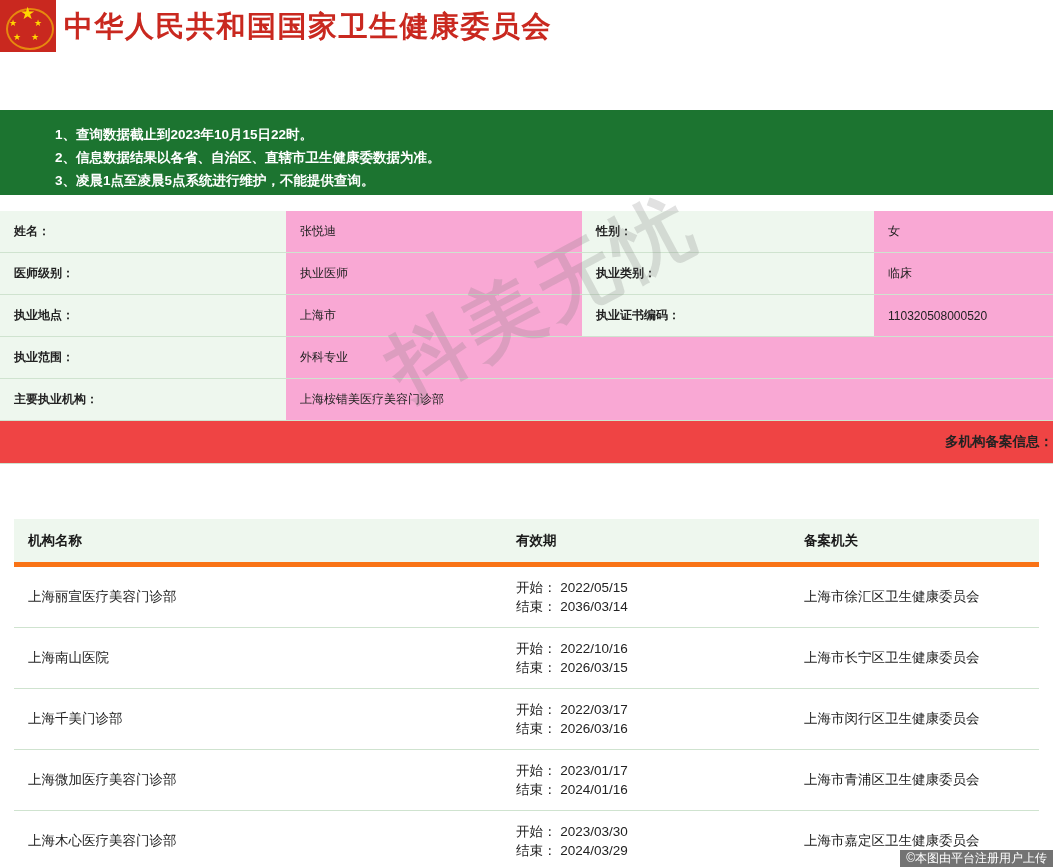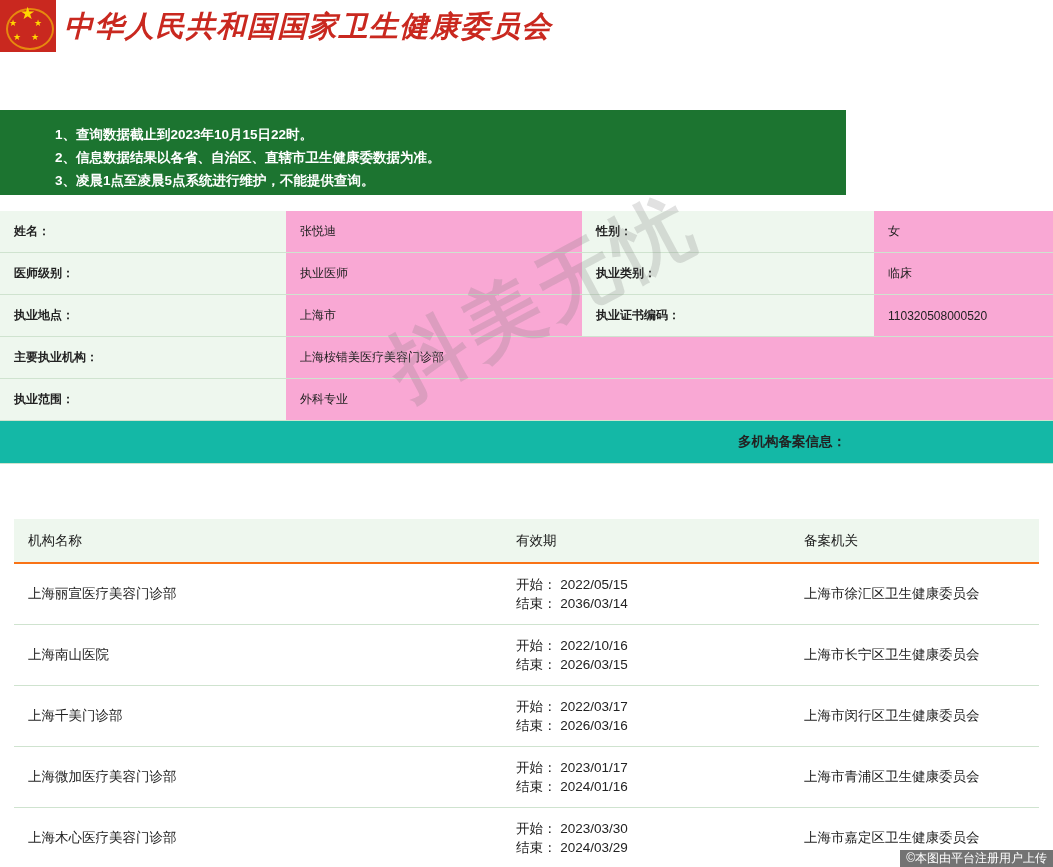--- a/index.html
+++ b/index.html
@@ -45,21 +45,20 @@
   .emblem .gear {
     position: absolute;
     left: 6px; top: 8px;
     width: 44px; height: 38px;
     border: 2px solid #ffd700;
     border-radius: 50%;
     opacity: 0.55;
   }
   .header-titles {
     margin-left: 8px;
-    font-style: italic;
   }
   .header-cn {
     color: #c9281f;
     font-weight: bold;
     font-size: 29px;
     letter-spacing: 1.5px;
     line-height: 32px;
     white-space: nowrap;
   }
   .header-en {
@@ -69,21 +68,21 @@
     letter-spacing: 1.1px;
     line-height: 14px;
     white-space: nowrap;
   }
 
   
   .notice {
     position: absolute;
     left: 0;
     top: 110px;
-    width: 846px;
+    width: 1053px;
     height: 85px;
     background: #1c7430;
     box-sizing: border-box;
     padding: 13px 0 0 55px;
   }
   .notice div {
     color: #ffffff;
     font-size: 13.5px;
     line-height: 23px;
     font-weight: bold;
@@ -113,23 +112,23 @@
   }
   .val {
     background: #f9a8d4;
   }
   .col-l1 { width: 286px; }
   .col-v1 { width: 296px; }
   .col-l2 { width: 292px; }
   .col-v2 { width: 179px; }
 
   .multi-head-row td {
-    background: #14b8a6;
+    background: #ef4444;
     height: 42px;
-    text-align: center;
+    text-align: right;
     font-weight: bold;
     font-size: 13.5px;
     padding-left: 0;
   }
   .multi-head-inner {
     padding-left: 531px;
   }
 
   
   .sub-table {
@@ -137,25 +136,25 @@
     left: 14px;
     top: 519px;
     width: 1025px;
     border-collapse: collapse;
     table-layout: fixed;
   }
   .sub-table th {
     background: #eef7ee;
     text-align: left;
     font-size: 13.5px;
-    font-weight: normal;
+    font-weight: bold;
     color: #1a1a1a;
     height: 41px;
     padding-left: 14px;
-    border-bottom: 2px solid #f97316;
+    border-bottom: 5px solid #f97316;
   }
   .sub-table td {
     background: #ffffff;
     font-size: 13.5px;
     color: #222222;
     height: 58px;
     padding-left: 14px;
     border-bottom: 1px solid #cfe3cf;
     vertical-align: middle;
   }
@@ -234,26 +233,26 @@
       <td class="lbl">执业类别：</td>
       <td class="val">临床</td>
     </tr>
     <tr>
       <td class="lbl">执业地点：</td>
       <td class="val">上海市</td>
       <td class="lbl">执业证书编码：</td>
       <td class="val">110320508000520</td>
     </tr>
     <tr>
+      <td class="lbl">执业范围：</td>
+      <td class="val" colspan="3">外科专业</td>
+    </tr>
+    <tr>
       <td class="lbl">主要执业机构：</td>
       <td class="val" colspan="3">上海桉错美医疗美容门诊部</td>
-    </tr>
-    <tr>
-      <td class="lbl">执业范围：</td>
-      <td class="val" colspan="3">外科专业</td>
     </tr>
     <tr class="multi-head-row">
       <td colspan="4">
         <div class="multi-head-inner">多机构备案信息：</div>
       </td>
     </tr>
   </tbody>
 </table>
 
 <table class="sub-table">

